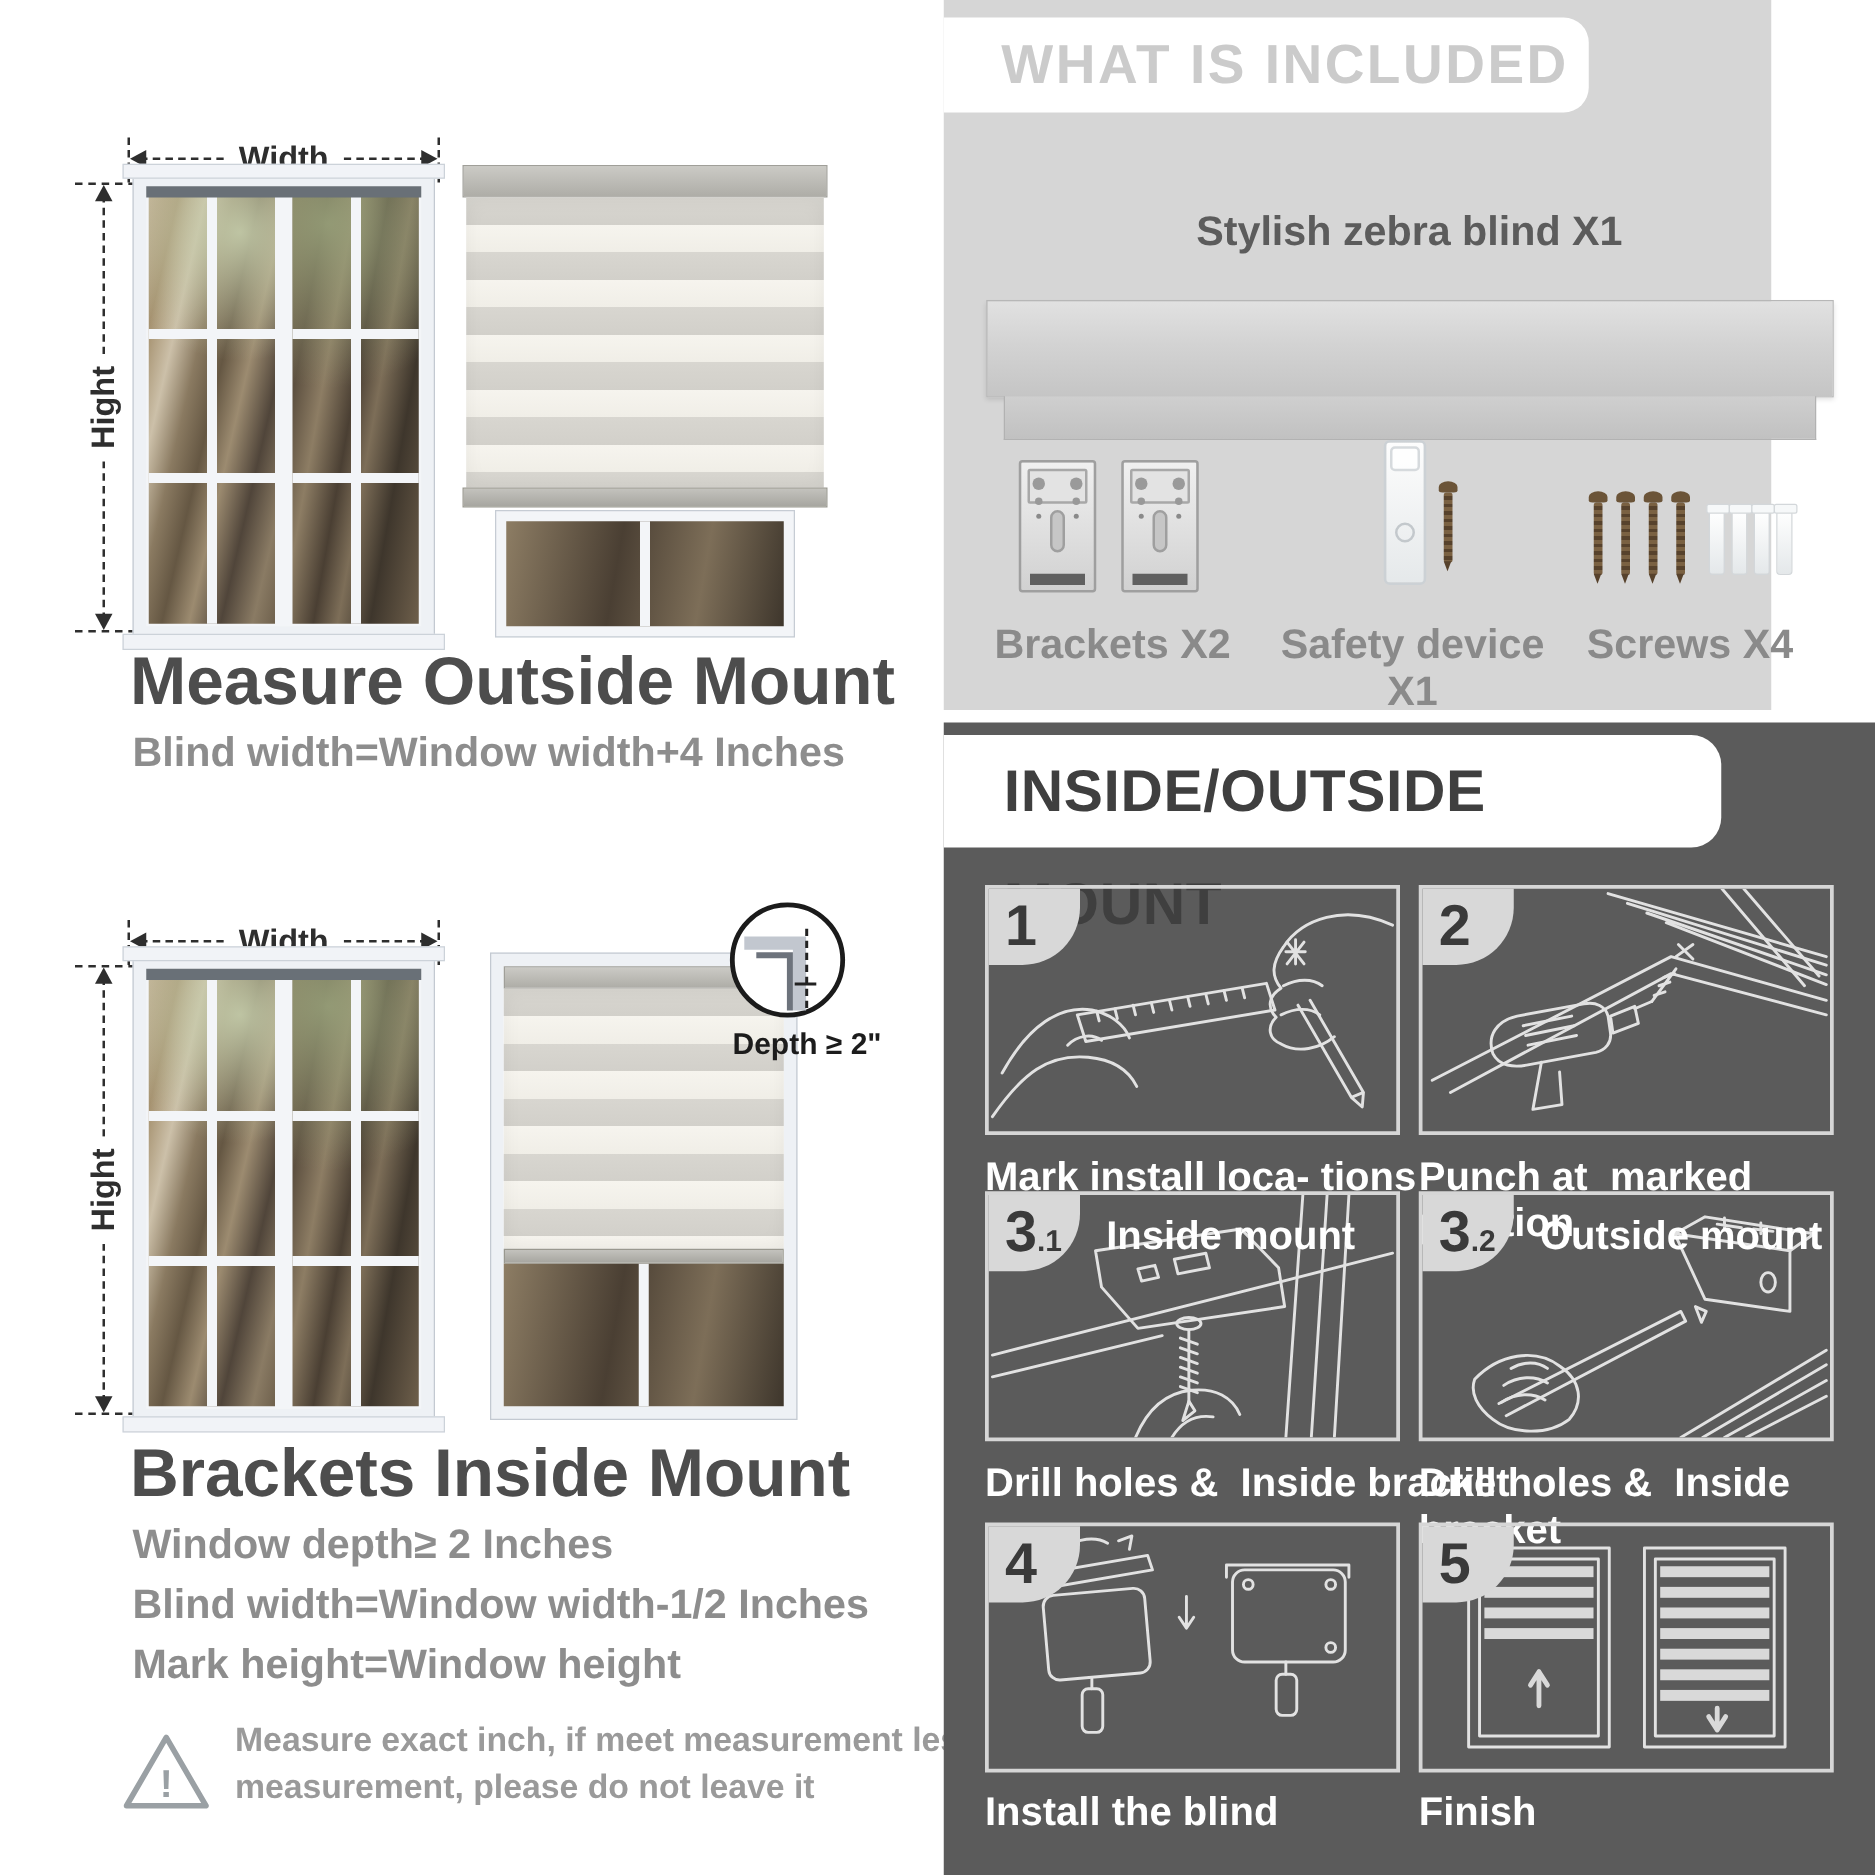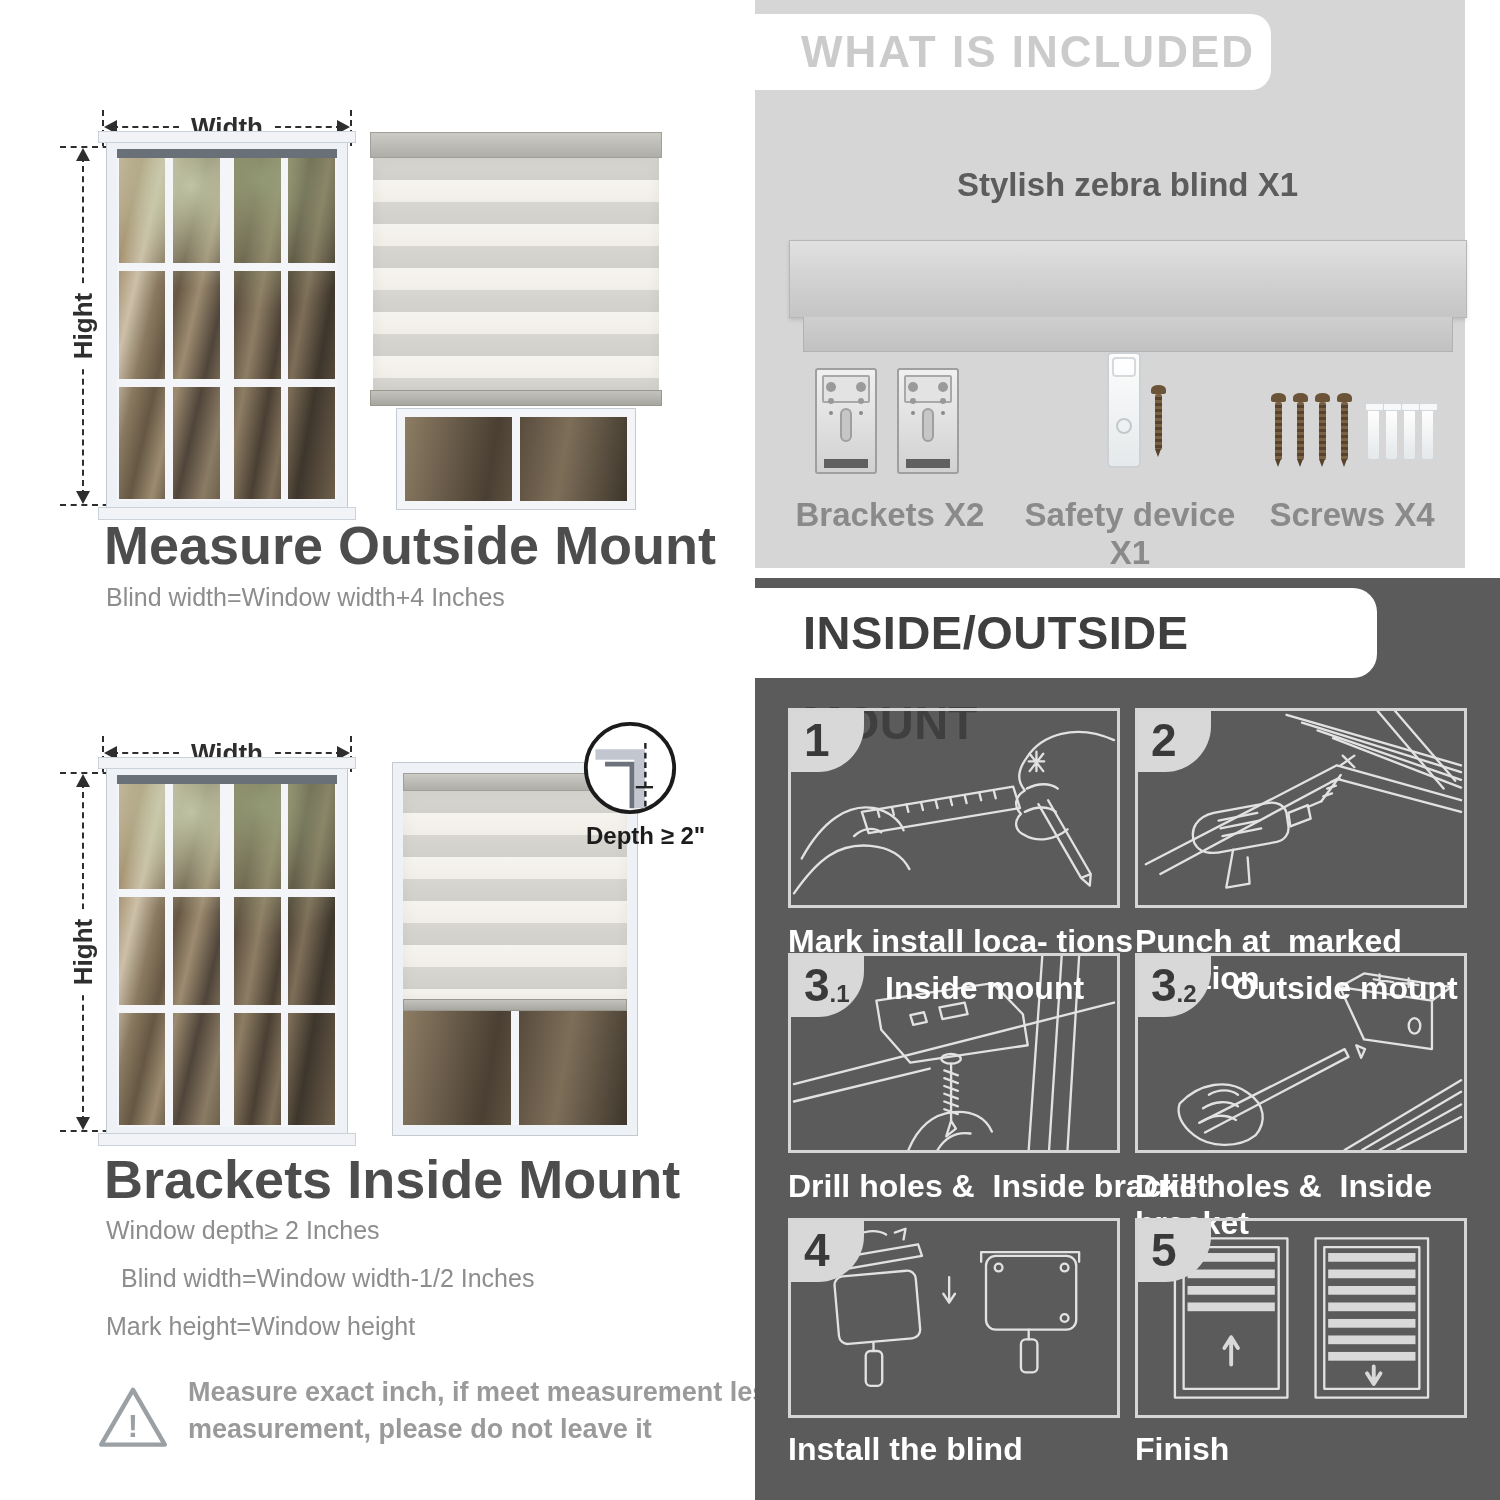--- a/index.html
+++ b/index.html
@@ -76,28 +76,28 @@
   .blind-in{position:absolute;background:#eef1f5;border:1px solid #c3c9d1;}
   .bi-inner{position:absolute;inset:10px;background:#ffffff;}
   .bi-glass{position:absolute;left:0;right:0;top:238px;bottom:0;
     background:linear-gradient(100deg,#8d7d64,#4a3f33 40%,#7d6e58 70%,#3e362c);}
   .bi-glass .mull{position:absolute;top:0;bottom:0;left:50%;width:8px;margin-left:-4px;background:#f3f5f8;}
 
   .depth-circle{position:absolute;width:96px;height:96px;}
   .depth-label{position:absolute;font-size:24px;font-weight:bold;color:#1c1c1c;}
 
   .h1-dark{position:absolute;font-size:54px;font-weight:bold;color:#4d4d4d;white-space:nowrap;}
-  .sub-gray{position:absolute;font-size:25px;font-weight:normal;color:#8d8d8d;white-space:nowrap;}
+  .sub-gray{position:absolute;font-size:33px;font-weight:bold;color:#8d8d8d;white-space:nowrap;}
 
   .warn-row{position:absolute;left:96px;top:1374px;width:620px;}
   .warn-tri{position:absolute;left:0;top:10px;width:74px;height:68px;}
   .warn-text{position:absolute;left:92px;top:0;font-size:27px;font-weight:bold;color:#9a9a9a;line-height:37px;white-space:nowrap;}
 
   
-  .included-panel{position:absolute;left:755px;top:0;width:662px;height:568px;background:#d6d6d6;padding-left:48px;}
+  .included-panel{position:absolute;left:755px;top:0;width:662px;height:568px;background:#d6d6d6;}
   .included-header{position:absolute;left:0;top:14px;width:516px;height:76px;background:#ffffff;
     border-radius:0 20px 20px 0;color:#cbcbcb;font-size:44px;font-weight:bold;line-height:76px;
     padding-left:46px;letter-spacing:2px;box-sizing:border-box;}
   .product-title{position:absolute;left:0;top:166px;width:745px;text-align:center;
     font-size:33px;font-weight:bold;color:#5c5c5c;}
   .headrail{position:absolute;left:34px;top:240px;width:678px;height:78px;
     background:linear-gradient(180deg,#e1e1e1 0%,#d3d3d3 45%,#c5c5c5 100%);
     border:1px solid #b7b7b7;box-shadow:0 2px 4px rgba(0,0,0,0.12);box-sizing:border-box;}
   .headrail-inset{position:absolute;left:48px;top:317px;width:650px;height:35px;
     background:linear-gradient(180deg,#cfcfcf,#c1c1c1);border:1px solid #b2b2b2;border-top:none;box-sizing:border-box;}
@@ -234,21 +234,21 @@
         <path d="M24,46 L52,46 L52,92" fill="none" stroke="#6d737c" stroke-width="5"></path>
         <path d="M66,24 L66,92" fill="none" stroke="#222" stroke-width="2.5" stroke-dasharray="6 4"></path>
         <path d="M56,70 L74,70" fill="none" stroke="#222" stroke-width="2.5"></path>
       </svg>
     </div>
     <div class="depth-label" style="left:586px;top:84px;">Depth ≥ 2"</div>
   </div>
 
   <div class="h1-dark" style="left:104px;top:1148px;">Brackets Inside Mount</div>
   <div class="sub-gray" style="left:106px;top:1216px;">Window depth≥ 2 Inches</div>
-  <div class="sub-gray" style="left:106px;top:1264px;margin-left:15px;">Blind width=Window width-1/2 Inches</div>
+  <div class="sub-gray" style="left:106px;top:1264px;">Blind width=Window width-1/2 Inches</div>
   <div class="sub-gray" style="left:106px;top:1312px;">Mark height=Window height</div>
 
   <div class="warn-row">
     <svg class="warn-tri" viewBox="0 0 100 92">
       <path d="M50,8 L93,82 L7,82 Z" fill="none" stroke="#9aa0a4" stroke-width="6" stroke-linejoin="round"></path>
       <text x="50" y="72" text-anchor="middle" font-size="42" font-weight="bold" fill="#9aa0a4" font-family="Liberation Sans, sans-serif">!</text>
     </svg>
     <div class="warn-text">
       <div>Measure exact inch, if meet measurement less</div>
       <div>measurement, please do not leave it</div>

